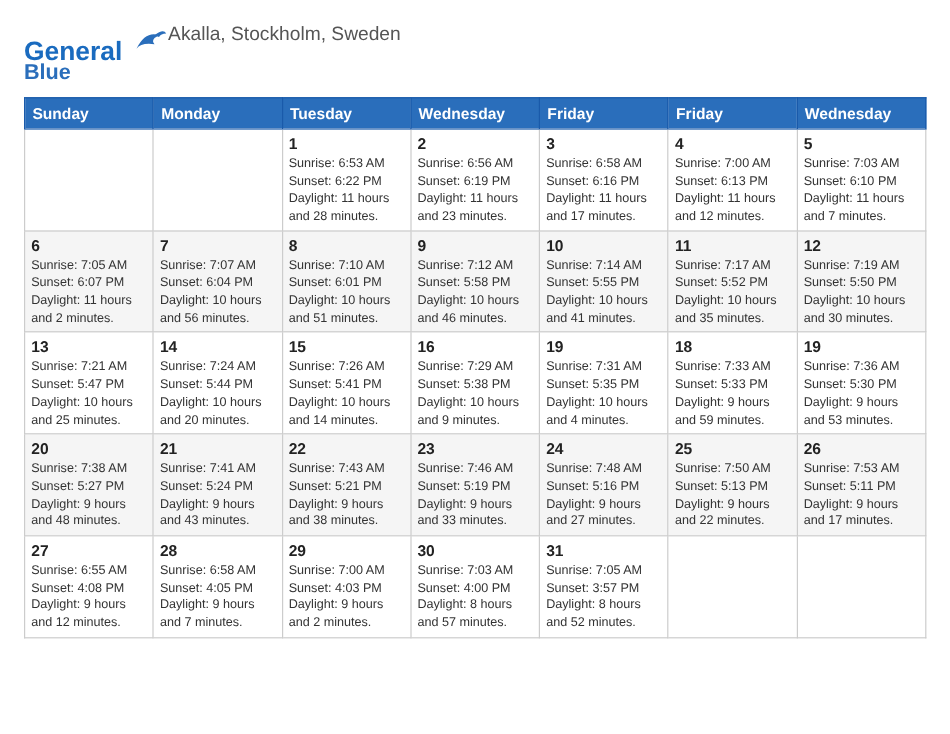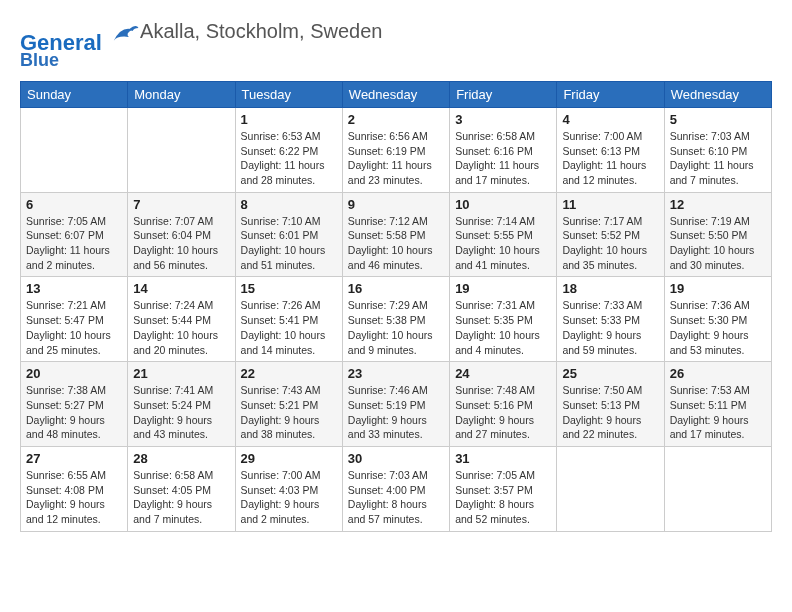--- a/index.html
+++ b/index.html
@@ -35,35 +35,35 @@
     }
     .title-block {
       text-align: right;
     }
     .month-title {
       font-size: 36px;
       font-weight: bold;
       color: #333;
     }
     .location {
-      font-size: 20px;
+      font-size: 16px;
       color: #555;
     }
     table {
       width: 100%;
       border-collapse: collapse;
       font-size: 11px;
     }
     thead tr th {
       background-color: #2a6ebb;
       color: #fff;
       text-align: left;
       padding: 5px 6px;
       font-size: 13px;
-      font-weight: normal;
+      font-weight: bold;
       border: 1px solid #1a5aaa;
     }
     tbody tr td {
       border: 1px solid #ccc;
       vertical-align: top;
       padding: 4px 5px;
       width: 107px;
       min-height: 80px;
       background: #fff;
     }

